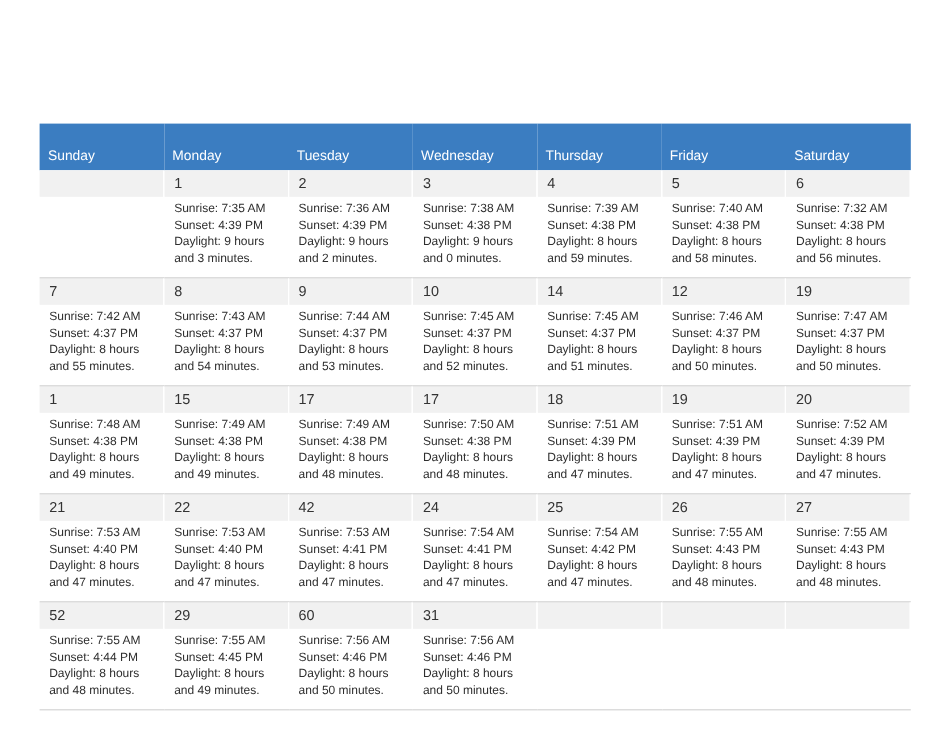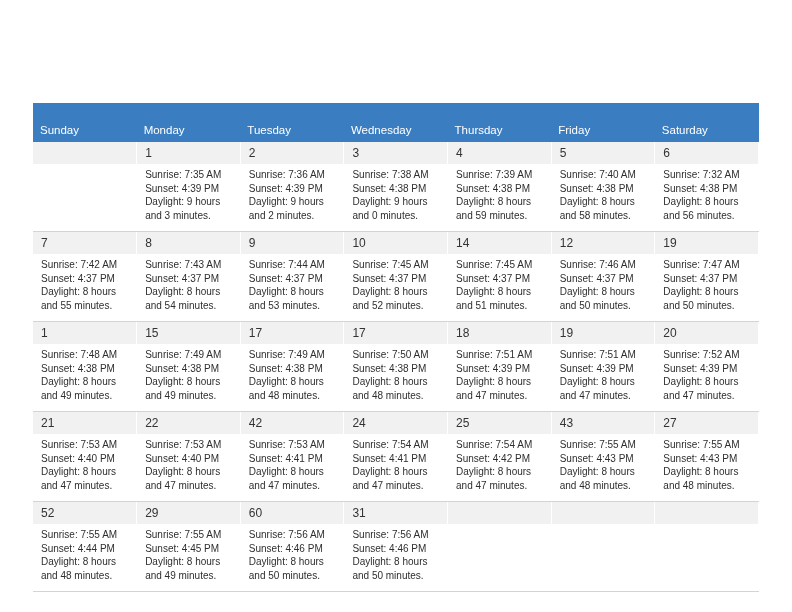--- a/index.html
+++ b/index.html
@@ -388,21 +388,21 @@
           <td>
             <div class="daynum">25</div>
             <div class="details">
               <div>Sunrise: 7:54 AM</div>
               <div>Sunset: 4:42 PM</div>
               <div>Daylight: 8 hours</div>
               <div>and 47 minutes.</div>
             </div>
           </td>
           <td>
-            <div class="daynum">43</div>
+            <div class="daynum">26</div>
             <div class="details">
               <div>Sunrise: 7:55 AM</div>
               <div>Sunset: 4:43 PM</div>
               <div>Daylight: 8 hours</div>
               <div>and 48 minutes.</div>
             </div>
           </td>
           <td>
             <div class="daynum">27</div>
             <div class="details">

